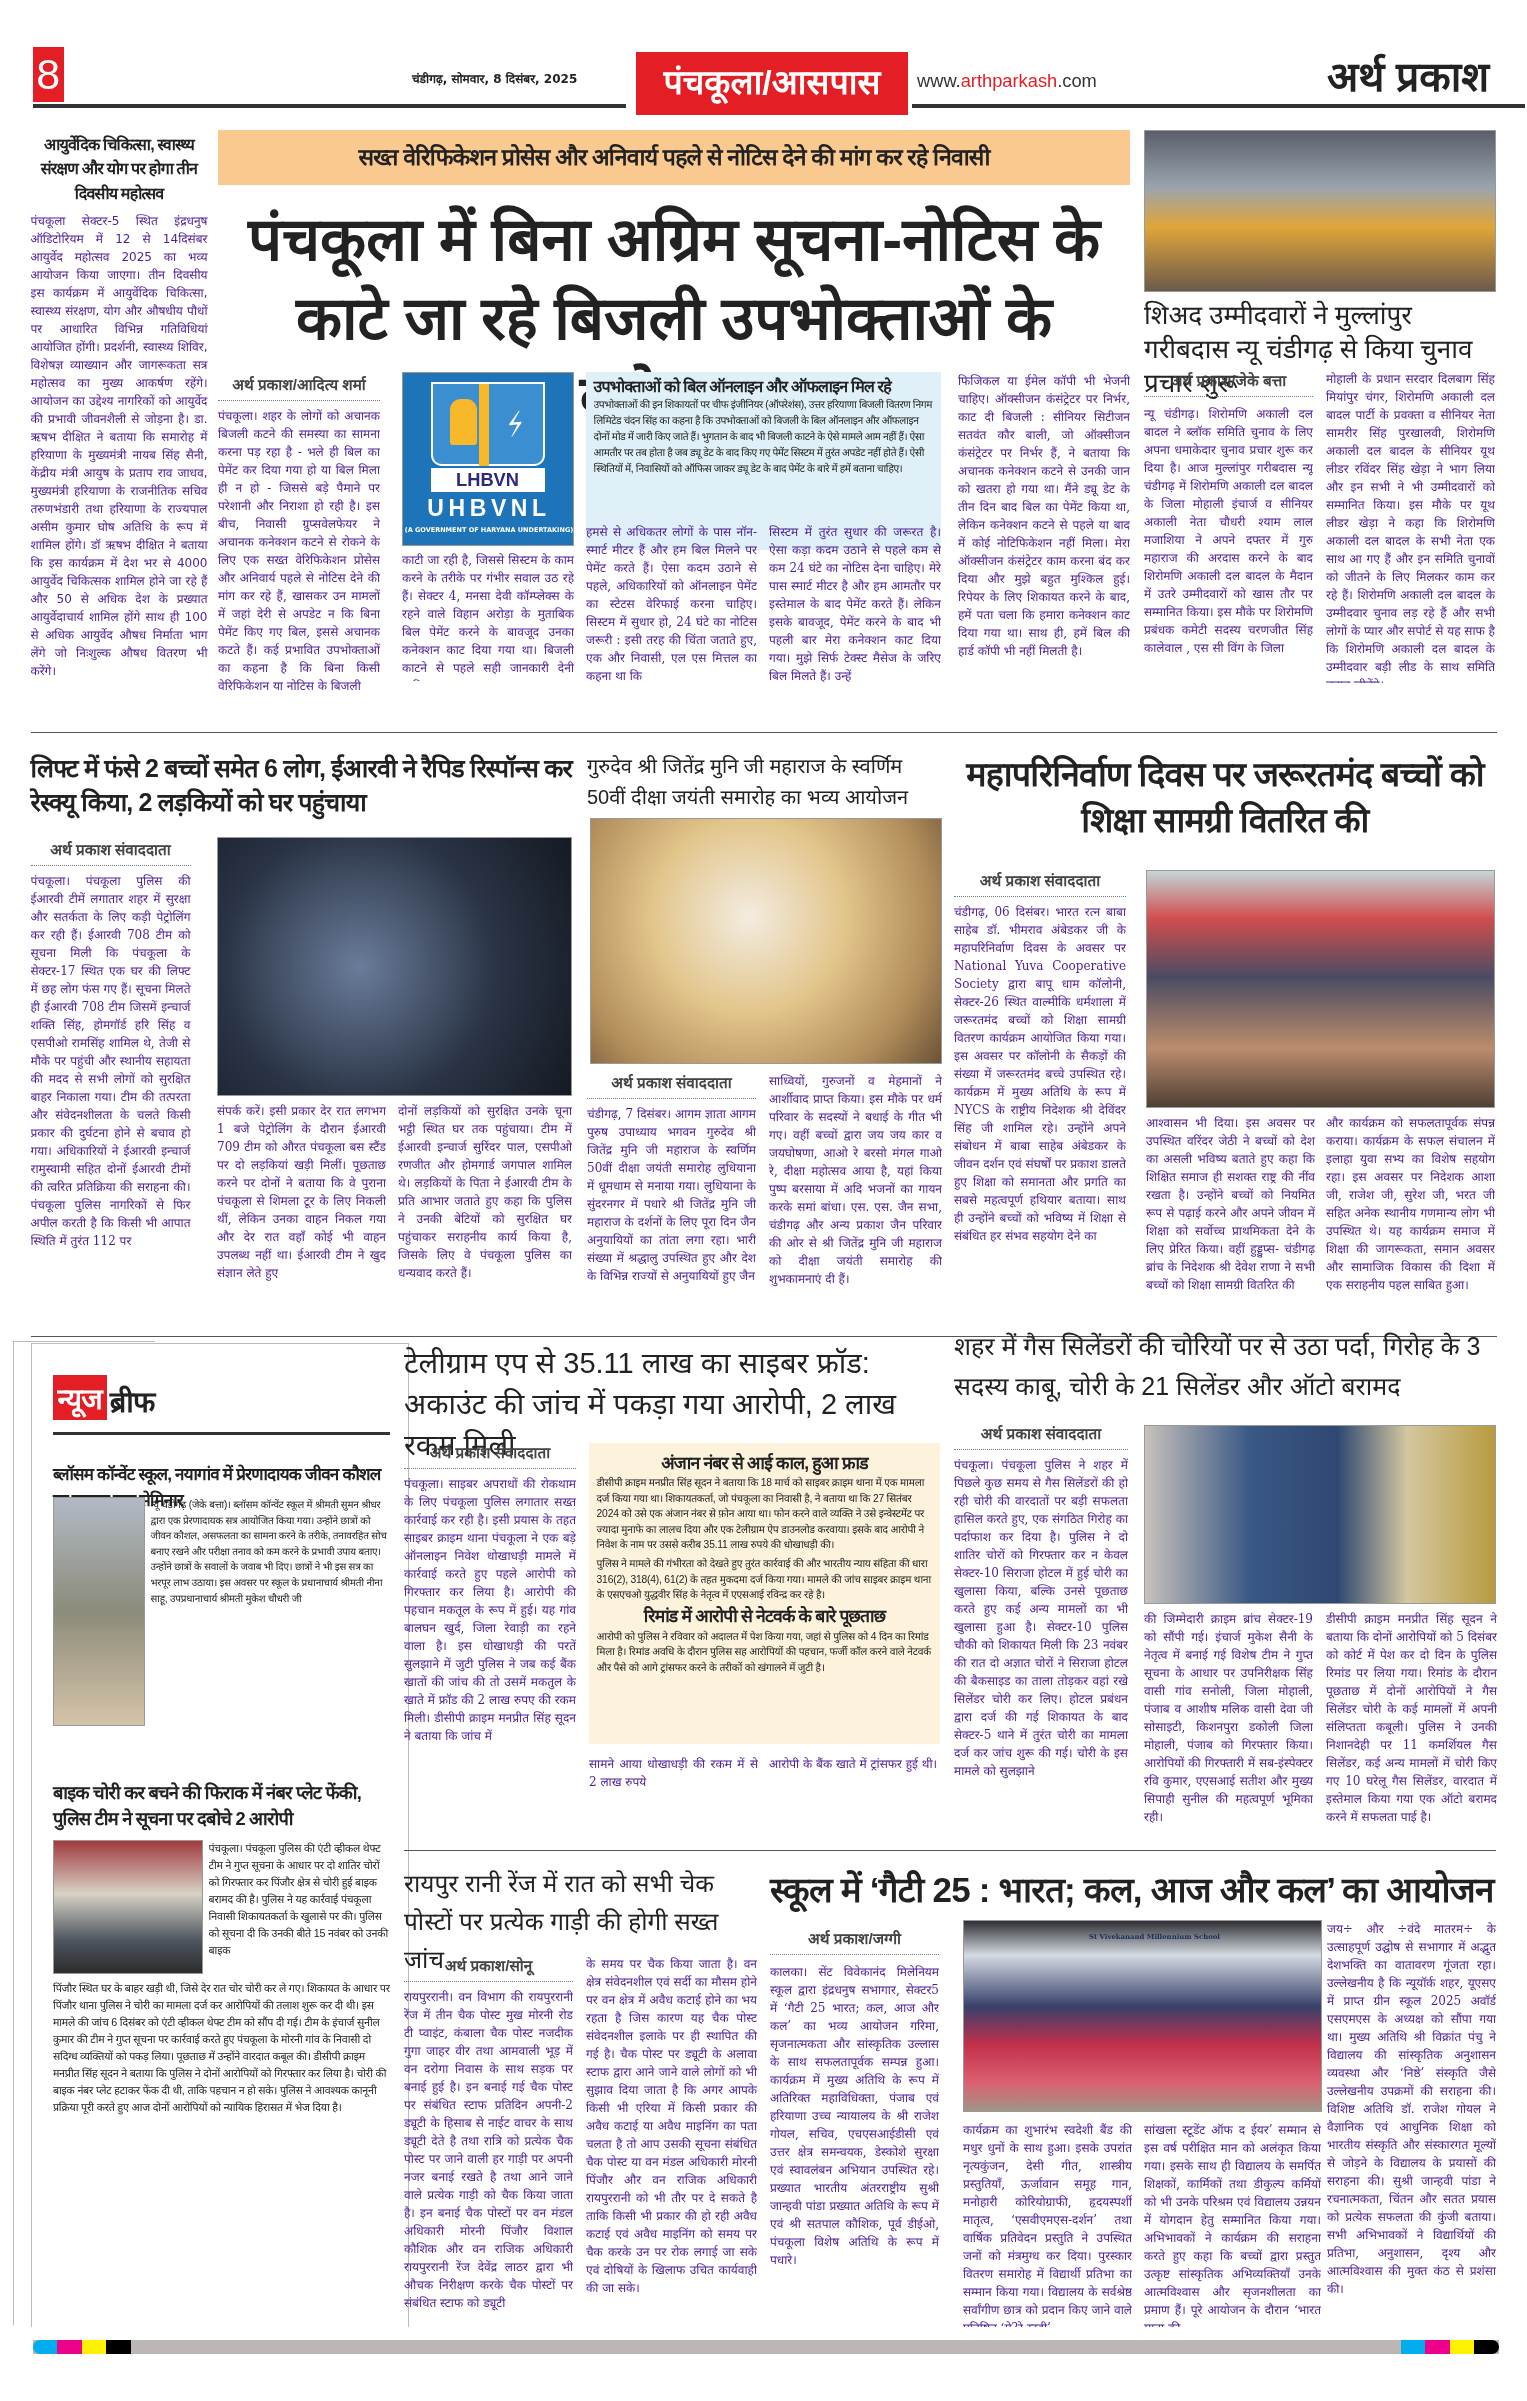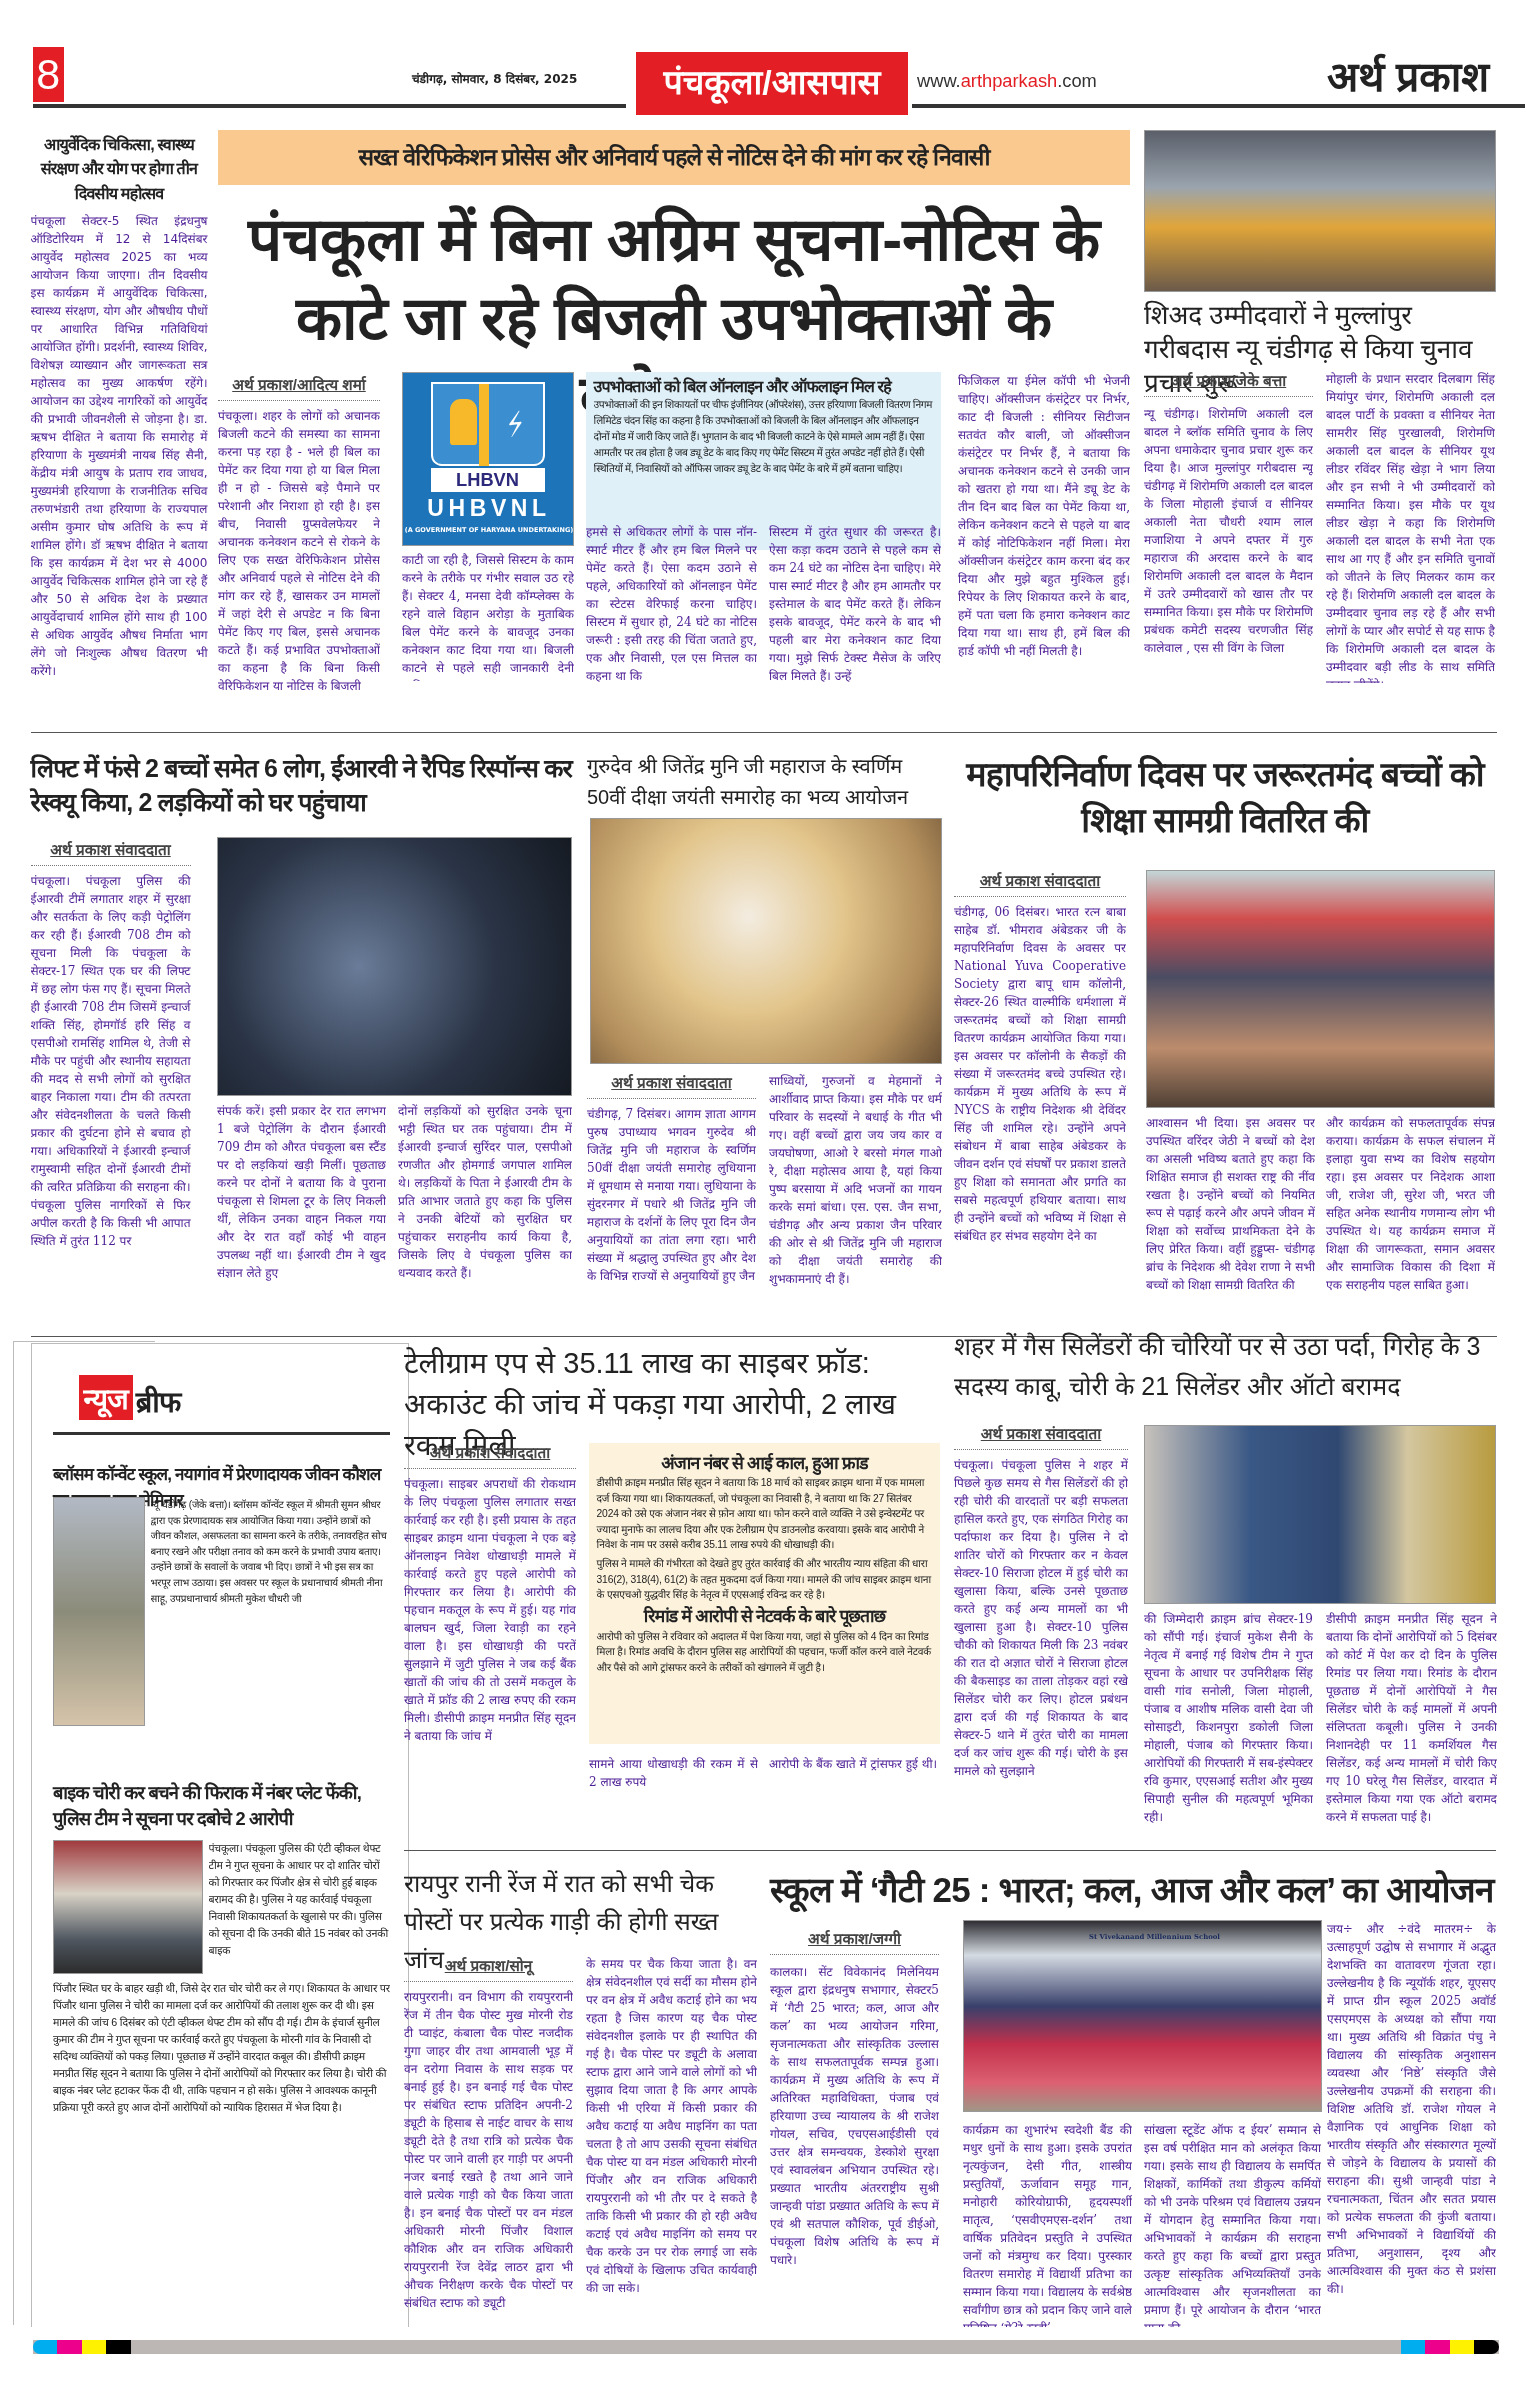--- a/index.html
+++ b/index.html
@@ -1,21 +1,21 @@
 <!DOCTYPE html>
 <html style="font-size:12.2px"><head>
 <meta charset="utf-8">
 <style>
   * { box-sizing: border-box; margin: 0; padding: 0; }
   body { width: 1527px; height: 2401px; background: #fff; font-family: "DejaVu Sans", sans-serif; color: #222; position: relative; overflow: hidden; }
   .abs { position: absolute; }
   .cond { font-family: "Liberation Sans", sans-serif; font-weight: bold; letter-spacing: -0.8px; }
   .serif { font-family: "DejaVu Serif", serif; }
   .txt { font-size: 12px; line-height: 18px; text-align: justify; color: #4c1d95; overflow: hidden; }
-  .byline { font-family: "Liberation Sans", sans-serif; font-weight: bold; font-size: 15.3px; color: #444; text-align: center; padding-bottom: 6.1px; border-bottom: 0.8px dotted #777; text-decoration: underline; }
+  .byline { font-family: "Liberation Sans", sans-serif; font-weight: bold; font-size: 15.3px; color: #444; text-align: center; padding-bottom: 6.1px; border-bottom: 0.8px dotted #777; }
   .photo { overflow: hidden; border: 0.8px solid #999; }
   .rule { background: #555; }
 
   
   #pgno { left: 33px; top: 47px; width: 30.5px; height: 55px; background: #e31e24; color: #fff; font-size: 43px; text-align: center; line-height: 55px; font-family: "Liberation Sans", sans-serif; }
   #mast-line-l { left: 33px; top: 104px; width: 593px; height: 3.8px; background: #333; }
   #mast-line-r { left: 912px; top: 104px; width: 613px; height: 3.8px; background: #333; }
   #dateline { left: 412px; top: 70px; width: 214px; font-size: 12px; font-weight: bold; }
   #section-box { left: 636px; top: 52px; width: 272px; height: 63px; background: #e31e24; color: #fff; font-size: 34px; text-align: center; line-height: 61px; font-weight: bold; font-family: "Liberation Sans", sans-serif; }
   #website { left: 917px; top: 70px; font-size: 18.3px; font-family: "Liberation Sans", sans-serif; color: #333; }
@@ -112,21 +112,21 @@
 <div class="abs photo" style="left:1146px;top:870px;width:349px;height:238px;background:linear-gradient(180deg,#c3d6d8 0%,#d14e4e 20%,#4a4c63 45%,#bc8c6c 75%,#4f4035 100%);"></div>
 <div class="abs txt serif" style="left:1146px;top:1114px;width:169px;height:214px;">आश्वासन भी दिया। इस अवसर पर उपस्थित वरिंदर जेठी ने बच्चों को देश का असली भविष्य बताते हुए कहा कि शिक्षित समाज ही सशक्त राष्ट्र की नींव रखता है। उन्होंने बच्चों को नियमित रूप से पढ़ाई करने और अपने जीवन में शिक्षा को सर्वोच्च प्राथमिकता देने के लिए प्रेरित किया। वहीं हुड्डुप्स- चंडीगढ़ ब्रांच के निदेशक श्री देवेश राणा ने सभी बच्चों को शिक्षा सामग्री वितरित की</div>
 <div class="abs txt serif" style="left:1326px;top:1114px;width:169px;height:214px;">और कार्यक्रम को सफलतापूर्वक संपन्न कराया। कार्यक्रम के सफल संचालन में इलाहा युवा सभ्य का विशेष सहयोग रहा। इस अवसर पर निदेशक आशा जी, राजेश जी, सुरेश जी, भरत जी सहित अनेक स्थानीय गणमान्य लोग भी उपस्थित थे। यह कार्यक्रम समाज में शिक्षा की जागरूकता, समान अवसर और सामाजिक विकास की दिशा में एक सराहनीय पहल साबित हुआ।</div>
 
 <div class="abs rule" style="left:30.5px;top:1336px;width:1466px;height:0.8px;"></div>
 
 <div class="abs" style="left:13px;top:1341px;width:142px;height:984px;border:1.5px solid #bbb;border-right:none;width:0.8px;"></div>
 <div class="abs" style="left:13px;top:1341px;width:142px;height:0.8px;background:#bbb;width:142px;"></div>
 
 <div class="abs" style="left:30.5px;top:1343px;width:378px;height:984px;border:1.5px solid #bbb;border-bottom:none;">
-  <div style="position:absolute;left:21.4px;top:30.5px;display:flex;align-items:flex-end;margin-left:26px;">
+  <div style="position:absolute;left:21.4px;top:30.5px;display:flex;align-items:flex-end;">
     <span class="cond" style="background:#e31e24;color:#fff;font-size:29px;padding:3.1px 4.6px;">न्यूज</span>
     <span class="cond" style="font-size:29px;margin-left:3.1px;">ब्रीफ</span>
   </div>
   <div style="position:absolute;left:21.4px;top:88px;width:337px;height:3.1px;background:#333;"></div>
   <div class="cond" style="position:absolute;left:21.4px;top:98px;width:337px;font-size:17px;line-height:26px;margin-top:20px;">ब्लॉसम कॉन्वेंट स्कूल, नयागांव में प्रेरणादायक जीवन कौशल पर लगाया गया सेमिनार</div>
   <div style="position:absolute;left:21.4px;top:153px;width:92px;height:229px;background:linear-gradient(180deg,#b2b9c4 0%,#8c8c7a 50%,#d5c4aa 100%);border:0.8px solid #999;"></div>
   <div class="cond" style="position:absolute;left:119px;top:153px;width:240px;height:229px;font-size:10px;line-height:15.6px;font-weight:normal;letter-spacing:-0.2px;overflow:hidden;">न्यू चंडीगढ़ (जेके बत्ता)। ब्लॉसम कॉन्वेंट स्कूल में श्रीमती सुमन श्रीधर द्वारा एक प्रेरणादायक सत्र आयोजित किया गया। उन्होंने छात्रों को जीवन कौशल, असफलता का सामना करने के तरीके, तनावरहित सोच बनाए रखने और परीक्षा तनाव को कम करने के प्रभावी उपाय बताए। उन्होंने छात्रों के सवालों के जवाब भी दिए। छात्रों ने भी इस सत्र का भरपूर लाभ उठाया। इस अवसर पर स्कूल के प्रधानाचार्य श्रीमती नीना साहू, उपप्रधानाचार्य श्रीमती मुकेश चौधरी जी</div>
   <div class="cond" style="position:absolute;left:21.4px;top:436px;width:337px;font-size:18.3px;line-height:26px;">बाइक चोरी कर बचने की फिराक में नंबर प्लेट फेंकी, पुलिस टीम ने सूचना पर दबोचे 2 आरोपी</div>
   <div style="position:absolute;left:21.4px;top:496px;width:150px;height:134px;background:linear-gradient(180deg,#a03a3e 0%,#d8d2c6 40%,#4e5660 75%,#2c2c2c 100%);border:0.8px solid #999;"></div>
   <div class="cond" style="position:absolute;left:177px;top:496px;width:182px;height:137px;font-size:10.7px;line-height:17px;font-weight:normal;letter-spacing:-0.2px;overflow:hidden;">पंचकूला। पंचकूला पुलिस की एंटी व्हीकल थेफ्ट टीम ने गुप्त सूचना के आधार पर दो शातिर चोरों को गिरफ्तार कर पिंजौर क्षेत्र से चोरी हुई बाइक बरामद की है। पुलिस ने यह कार्रवाई पंचकूला निवासी शिकायतकर्ता के खुलासे पर की। पुलिस को सूचना दी कि उनकी बीते 15 नवंबर को उनकी बाइक</div>

